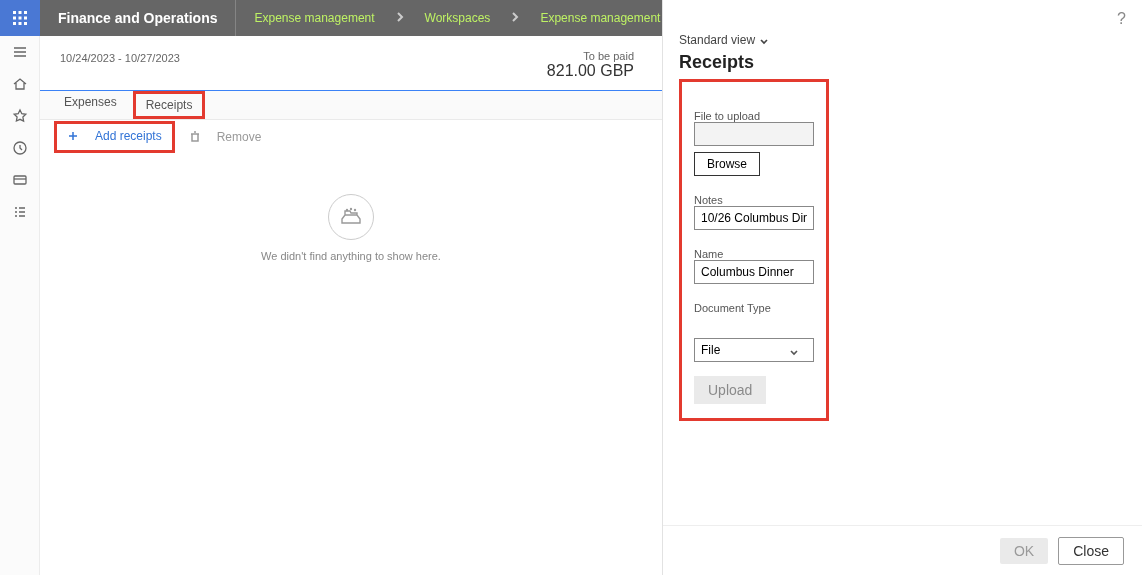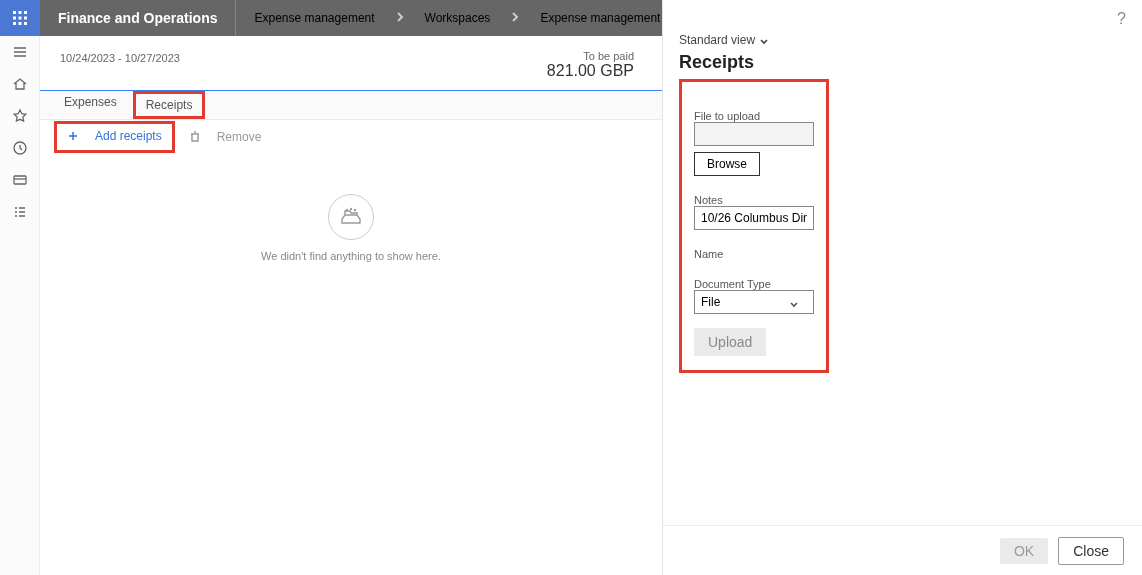--- a/index.html
+++ b/index.html
@@ -10,21 +10,21 @@
   .left-rail { width: 40px; background: #fbfbfb; border-right: 1px solid #ececec; display: flex; flex-direction: column; align-items: center; padding-top: 0; }
   .rail-icon { width: 40px; height: 32px; display: flex; align-items: center; justify-content: center; color: #666; cursor: pointer; }
   .rail-icon svg { width: 16px; height: 16px; stroke: #666; fill: none; stroke-width: 1.3; }
 
   
   .main-col { flex: 1; display: flex; flex-direction: column; min-width: 0; }
 
   
   .top-bar { height: 36px; background: #666666; color: #fff; display: flex; align-items: center; position: relative; }
   .top-title { font-weight: 600; font-size: 14px; padding: 0 18px; border-right: 1px solid #858585; height: 36px; display: flex; align-items: center;}
-  .breadcrumb { display: flex; align-items: center; font-size: 12px; color: #000000; padding-left: 18px; gap: 20px; }
+  .breadcrumb { display: flex; align-items: center; font-size: 12px; color: #bef264; padding-left: 18px; gap: 20px; }
   .bc-sep svg { width:10px; height:10px; stroke:#ccc; fill:none; stroke-width:2; }
   .bc-item { cursor: pointer; }
 
   
   .page-header { padding: 14px 20px 10px 20px; display: flex; }
   .ph-left { flex: 1; }
   .ph-title { font-size: 18px; font-weight: 600; color: #222; }
   .ph-dates { font-size: 11px; color: #666; margin-top: 2px; }
   .ph-right { text-align: right; padding-right: 8px;}
   .amt-label { font-size: 11px; color: #666; }
@@ -56,21 +56,21 @@
   .view-sel svg { width:10px; height:10px; stroke:#444; fill:none; stroke-width:1.6;}
   .rp-title { font-size: 18px; font-weight:600; color:#222; margin-top:4px;}
   .rp-tabs { display:flex; gap:18px; margin-top:14px; border-bottom:1px solid #eaeaea;}
   .rp-tab { font-size:12px; color:#555; padding:6px 2px; cursor:pointer; border-bottom:3px solid transparent;}
   .rp-tab.active { color:#3173d6; border-bottom-color:#3173d6;}
   .form-box { border:3px solid #e33a2f; padding: 10px 12px 14px 12px; margin-top:6px; width: 150px;}
   .fld-label { font-size:11px; color:#555; margin-top:18px;}
   .fld-input { width:120px; height:24px; border:1px solid #888; font-size:12px; padding:2px 6px; background:#fff;}
   .fld-input.file { background:#f3f3f3; }
   .browse-btn { display:inline-block; border:1px solid #333; background:#fff; font-size:12px; padding:4px 12px; margin-top:6px; cursor:pointer;}
-  .select-wrap { position:relative; width:111px;}
+  .select-wrap { position:relative; width:111px;margin-top:24px;}
   .select-wrap select { width:120px; height:24px; border:1px solid #888; font-size:12px; padding:2px 6px; background:#fff; appearance:none;}
   .select-wrap .chev { position:absolute; right:6px; top:6px; pointer-events:none;}
   .select-wrap .chev svg { width:10px; height:10px; stroke:#555; fill:none; stroke-width:1.6;}
   .upload-btn { display:inline-block; background:#eaeaea; color:#8a8a8a; font-size:14px; padding:6px 14px; margin-top:14px; cursor:default;}
 
   .rp-footer { height:50px; border-top:1px solid #eee; display:flex; align-items:center; justify-content:flex-end; gap:10px; padding-right:18px;}
   .ft-btn { font-size:14px; padding:5px 14px; border-radius:2px; cursor:pointer;}
   .ft-ok { background:#eaeaea; color:#9a9a9a;}
   .ft-close { background:#fff; color:#333; border:1px solid #999;}
 
@@ -207,20 +207,21 @@
 
       <div class="form-box">
         <div class="fld-label">File to upload</div>
         <input class="fld-input file" value="" style="">
         <div><span class="browse-btn">Browse</span></div>
 
         <div class="fld-label">Notes</div>
         <input class="fld-input" value="10/26 Columbus Dinner" style="">
 
         <div class="fld-label">Name</div>
+        <input class="fld-input" value="Columbus Dinner" style="">
 
         <div class="fld-label">Document Type</div>
         <div class="select-wrap">
           <select>
             <option>File</option>
           </select>
           <span class="chev"><svg viewBox="0 0 10 10">
                 <path d="M2 3l3 3 3-3"></path>
               </svg></span>
         </div>

